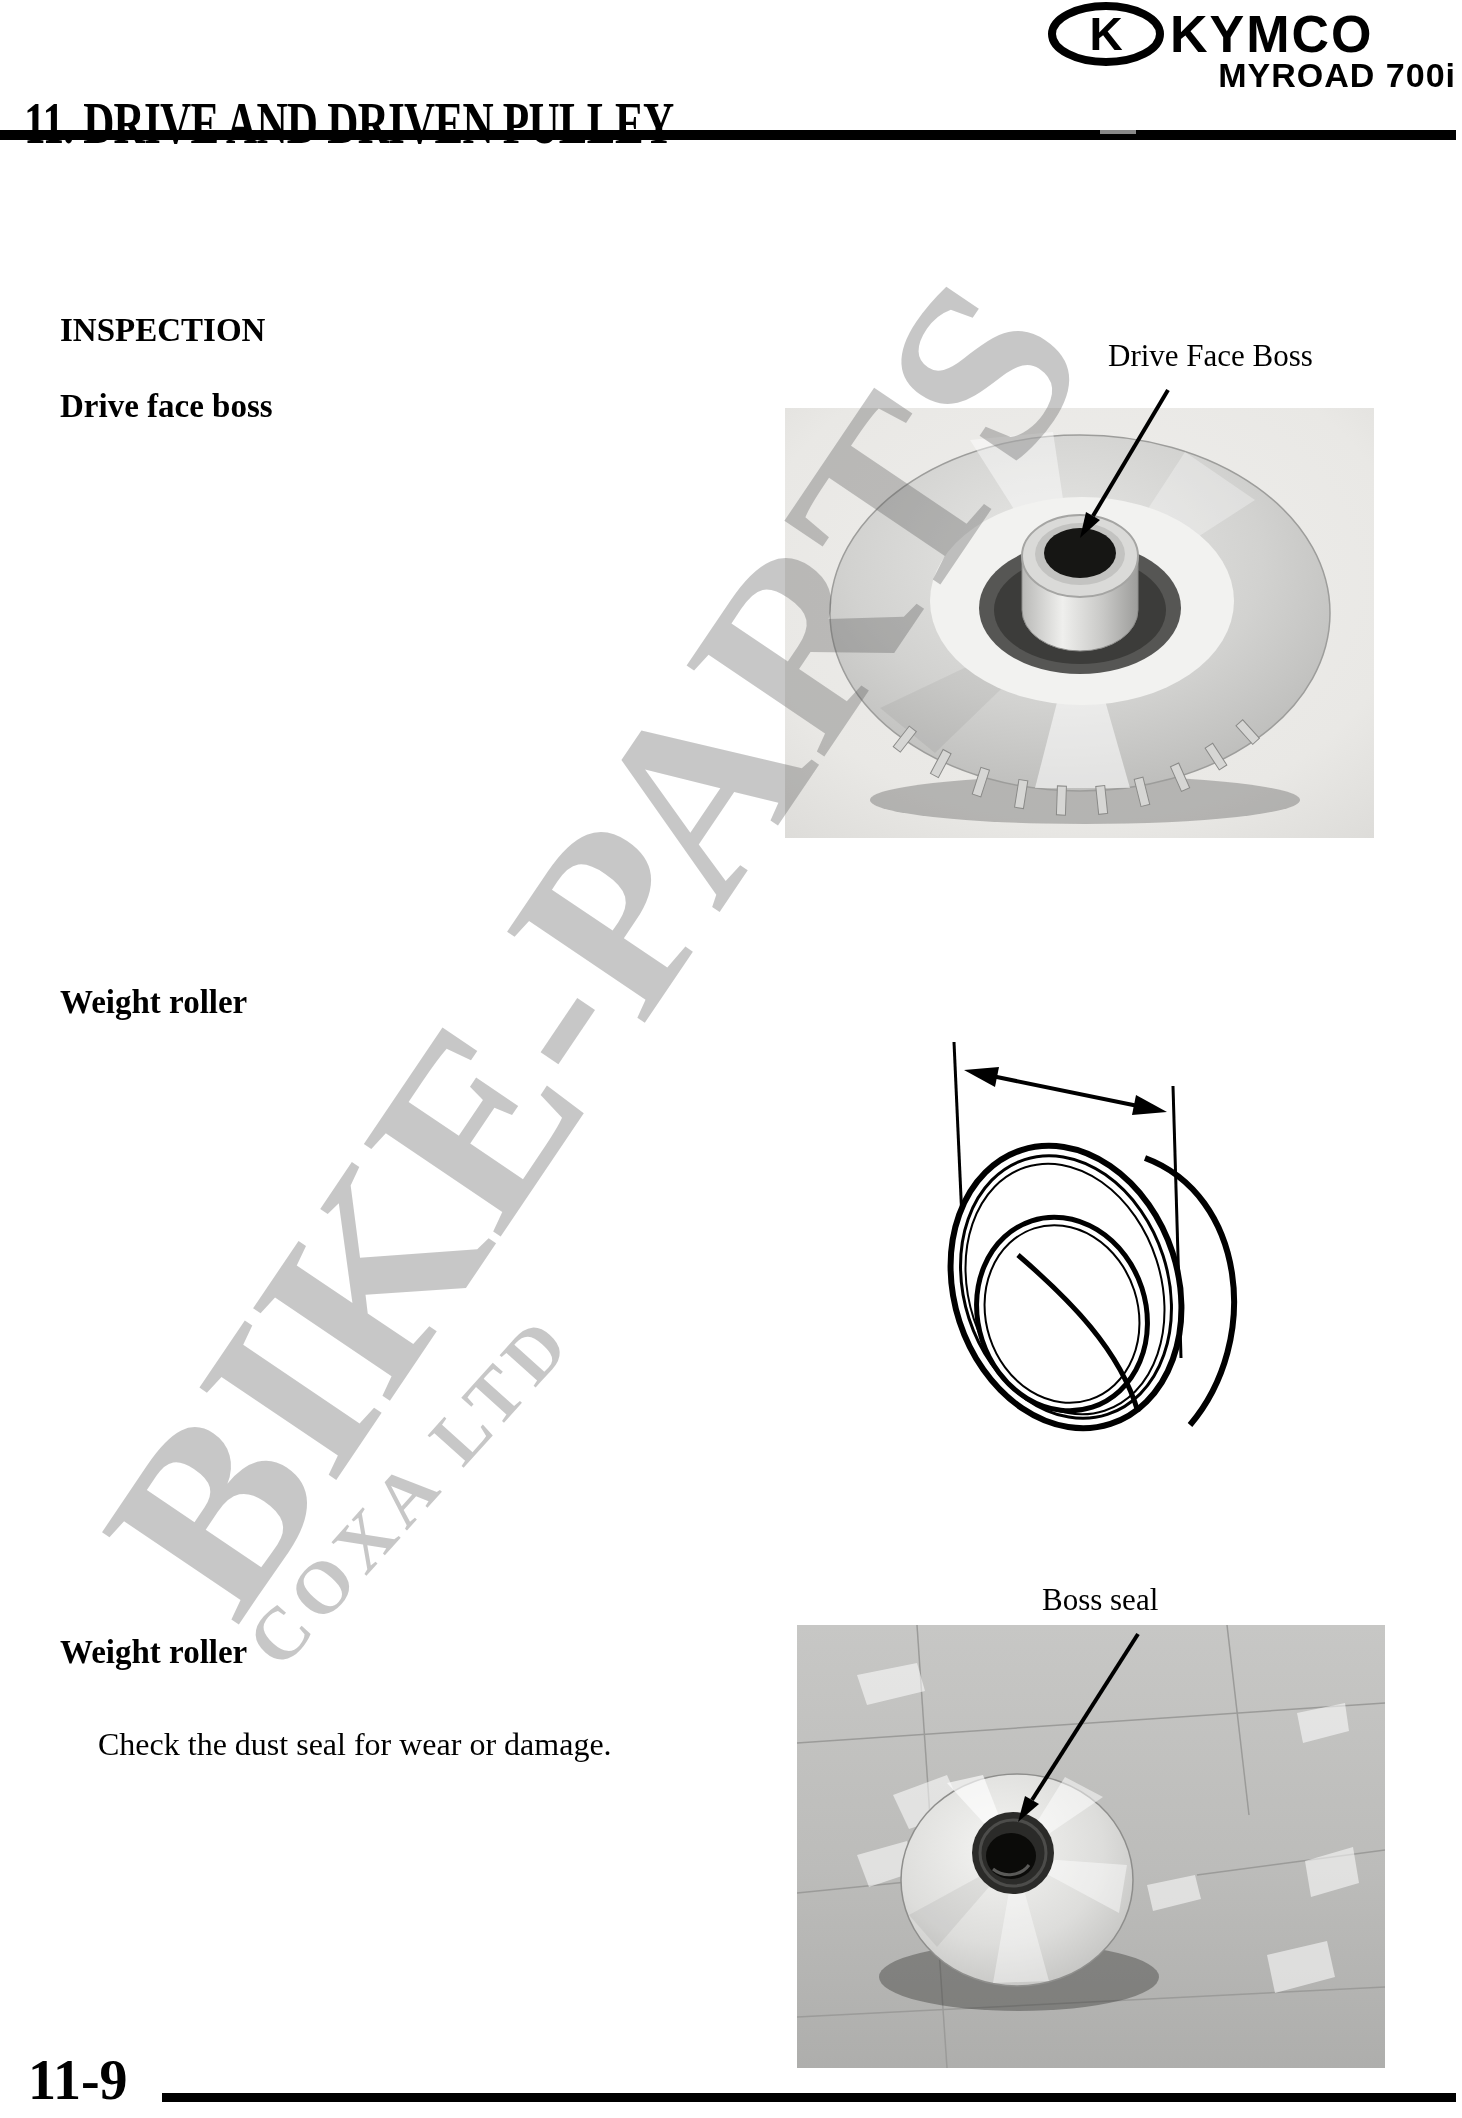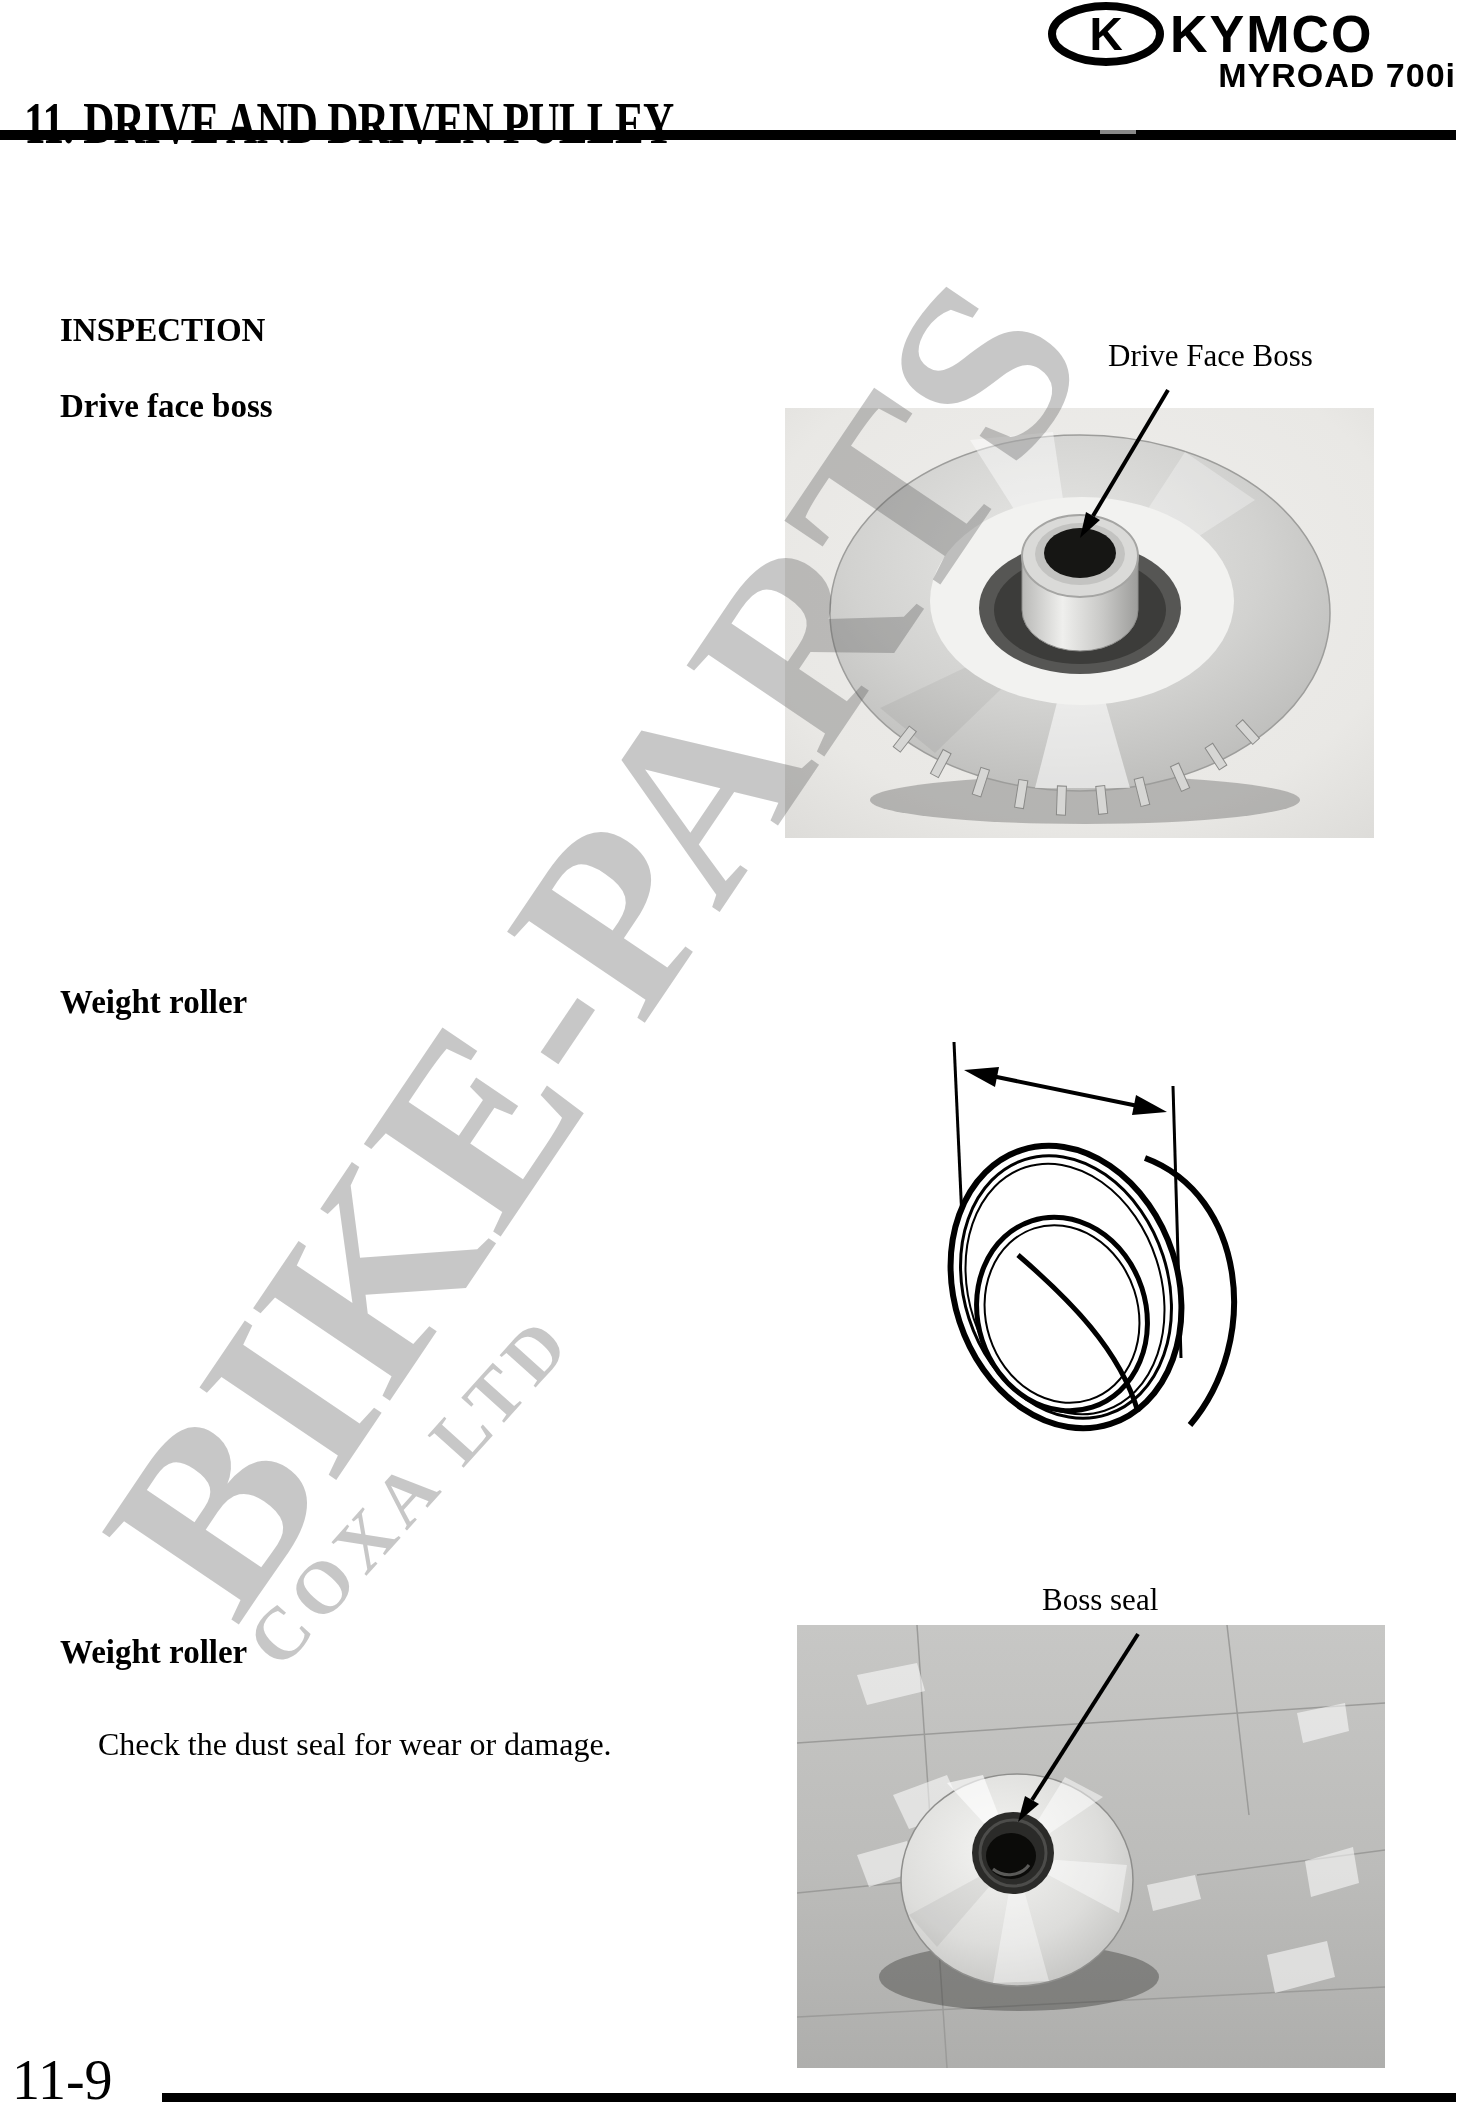--- a/index.html
+++ b/index.html
@@ -45,21 +45,21 @@
     color:rgba(92,92,92,0.34);transform:rotate(-56deg);transform-origin:50% 50%;
     pointer-events:none;
   }
   #wm-sub{
     left:150px;top:1448px;width:520px;text-align:center;z-index:5;
     font-weight:bold;font-size:74px;letter-spacing:8px;white-space:nowrap;
     color:rgba(92,92,92,0.34);transform:rotate(-48deg);transform-origin:50% 50%;
     pointer-events:none;
   }
   
-  #page-number{left:12px;top:2048px;font-weight:normal;font-size:56px;z-index:10;}
+  #page-number{left:28px;top:2048px;font-weight:bold;font-size:56px;z-index:10;}
   #footer-rule{left:162px;top:2093px;width:1294px;height:9px;background:#000;z-index:9;}
 </style>
 </head>
 <body>
 
 <div id="page">
 
   <div class="abs" id="section-title">
     <span class="squeeze">11. DRIVE AND DRIVEN PULLEY</span>
   </div>

